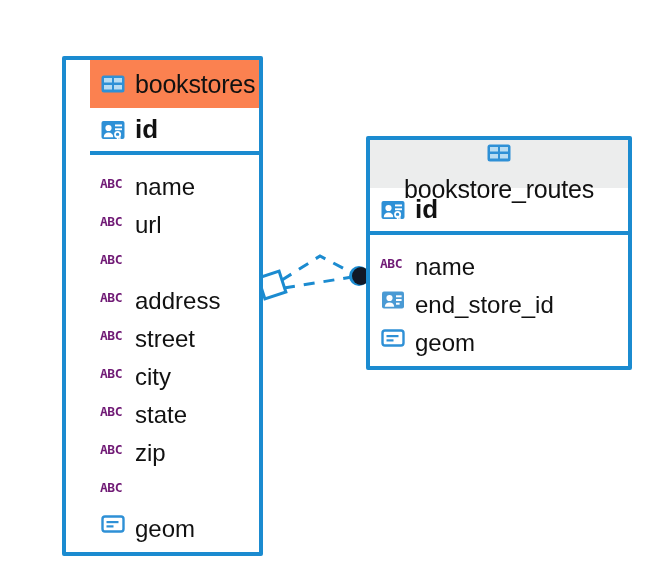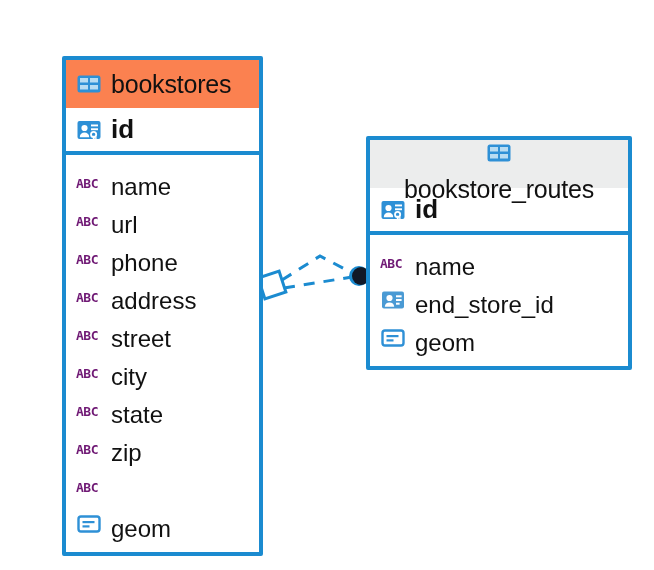--- a/index.html
+++ b/index.html
@@ -126,21 +126,21 @@
     <g transform="translate(272,285) rotate(-18)">
       <rect x="-11" y="-11" width="22" height="22" fill="#ffffff" stroke="#1b8bd0" stroke-width="3"></rect>
     </g>
 
     <g>
       <circle cx="359" cy="276" r="10" fill="#1b8bd0"></circle>
       <circle cx="361" cy="276" r="9" fill="#111827"></circle>
     </g>
   </svg>
 
-  <div class="entity" id="entity-bookstores" style="left:62px; top:56px; width:201px;">
+  <div class="entity" id="entity-bookstores" style="left:62px; top:56px; width:201px;padding-left:24px;">
 
     <div class="entity-header accent-orange">
       <span class="icon">
         <svg viewBox="0 0 26 26" xmlns="http://www.w3.org/2000/svg">
           <rect x="1.5" y="4.5" width="23" height="17" rx="2.5" fill="#2e90d6"></rect>
           <rect x="4" y="7" width="8" height="4.5" fill="#b8dcf2"></rect>
           <rect x="14" y="7" width="8" height="4.5" fill="#b8dcf2"></rect>
           <rect x="4" y="14" width="8" height="4.5" fill="#b8dcf2"></rect>
           <rect x="14" y="14" width="8" height="4.5" fill="#b8dcf2"></rect>
         </svg>
@@ -171,21 +171,20 @@
         <span class="field-label">name</span>
       </div>
 
       <div class="field-row">
         <span class="icon-abc">ABC</span>
         <span class="field-label">url</span>
       </div>
 
       <div class="field-row">
         <span class="icon-abc">ABC</span>
-        <span class="field-label">phone</span>
       </div>
 
       <div class="field-row">
         <span class="icon-abc">ABC</span>
         <span class="field-label">address</span>
       </div>
 
       <div class="field-row">
         <span class="icon-abc">ABC</span>
         <span class="field-label">street</span>

